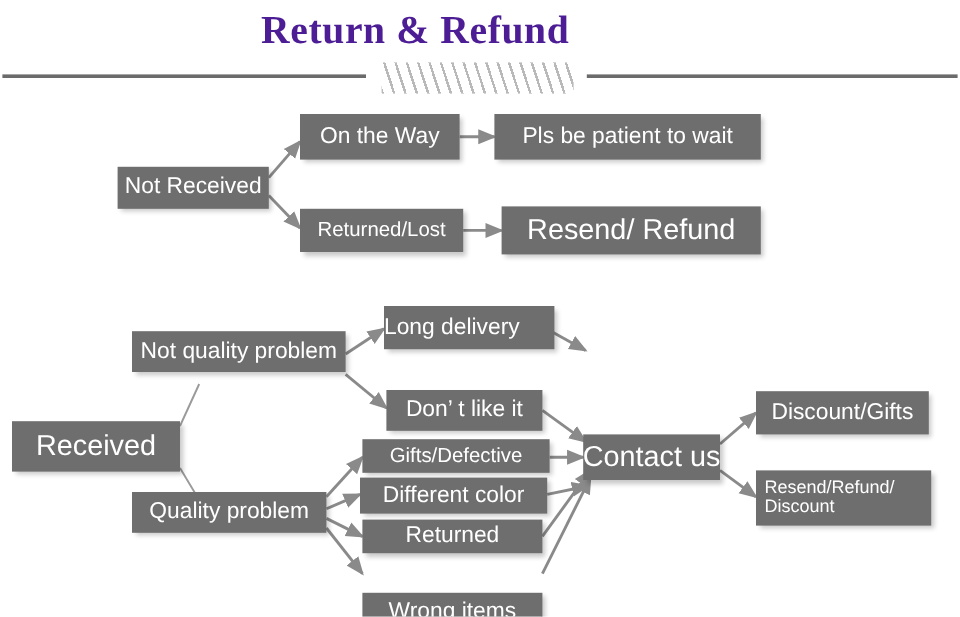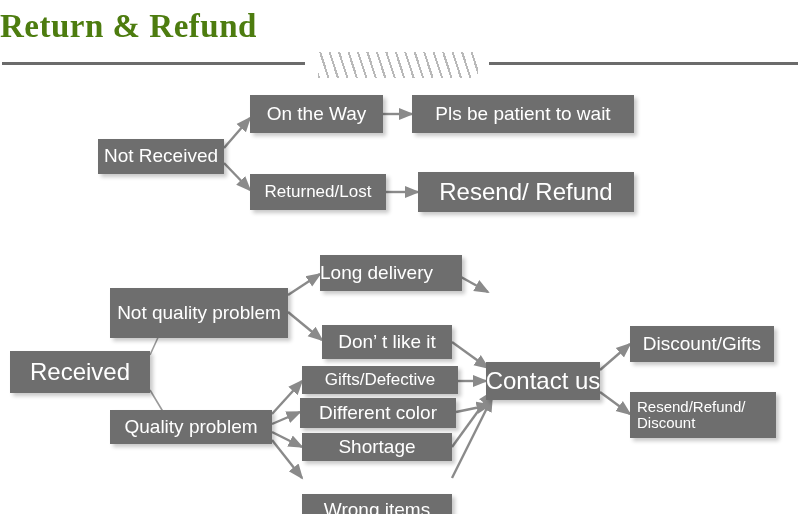--- a/index.html
+++ b/index.html
@@ -18,26 +18,26 @@
     background: #ffffff;
     overflow: hidden;
   }
 
   
   #title {
     position: absolute;
     left: 0;
     top: 8px;
     width: 692px;
-    text-align: left;
+    text-align: center;
     font-family: "Liberation Serif", serif;
     font-weight: bold;
     font-size: 33px;
     letter-spacing: 0.5px;
-    color: #4d7c0f;
+    color: #4c1d95;
     white-space: nowrap;
   }
   #divider {
     position: absolute;
     left: 0;
     top: 52px;
     width: 800px;
     height: 26px;
   }
   .rule {
@@ -153,33 +153,33 @@
   <div class="node md" style="left:250px; top:95px;  width:133px; height:38px;">On the Way</div>
 
   <div class="node md" style="left:412px; top:95px;  width:222px; height:38px;">Pls be patient to wait</div>
 
   <div class="node" style="left:250px; top:174px; width:136px; height:36px;">Returned/Lost</div>
 
   <div class="node lg" style="left:418px; top:172px; width:216px; height:40px;">Resend/ Refund</div>
 
   <div class="node lg" style="left:10px;  top:351px; width:140px; height:42px;">Received</div>
 
-  <div class="node md" style="left:110px; top:288px; width:178px; height:50px;text-align:center;">Not quality problem</div>
+  <div class="node md" style="left:110px; top:276px; width:178px; height:34px;text-align:center;">Not quality problem</div>
 
   <div class="node md clip-left" style="left:320px; top:255px; width:142px; height:36px;">Long delivery</div>
 
   <div class="node md" style="left:322px; top:325px; width:130px; height:34px;">Don’ t like it</div>
 
   <div class="node md" style="left:110px; top:410px; width:162px; height:34px;">Quality problem</div>
 
   <div class="node" style="left:302px; top:366px; width:156px; height:28px;">Gifts/Defective</div>
 
   <div class="node md" style="left:300px; top:398px; width:156px; height:30px;">Different color</div>
 
-  <div class="node md" style="left:302px; top:433px; width:150px; height:28px;">Shortage</div>
+  <div class="node md" style="left:302px; top:433px; width:150px; height:28px;">Returned</div>
 
   <div class="node md" style="left:302px; top:466px; width:150px; height:32px;margin-top:28px;">Wrong items</div>
 
   <div class="node lg" style="left:486px; top:362px; width:114px; height:38px;">Contact us</div>
 
   <div class="node sm left-align" style="left:630px; top:392px; width:146px; height:46px;">Resend/Refund/ Discount</div>
 
   <div class="node md" style="left:630px; top:326px; width:144px; height:36px;">Discount/Gifts</div>
 
 </div>

